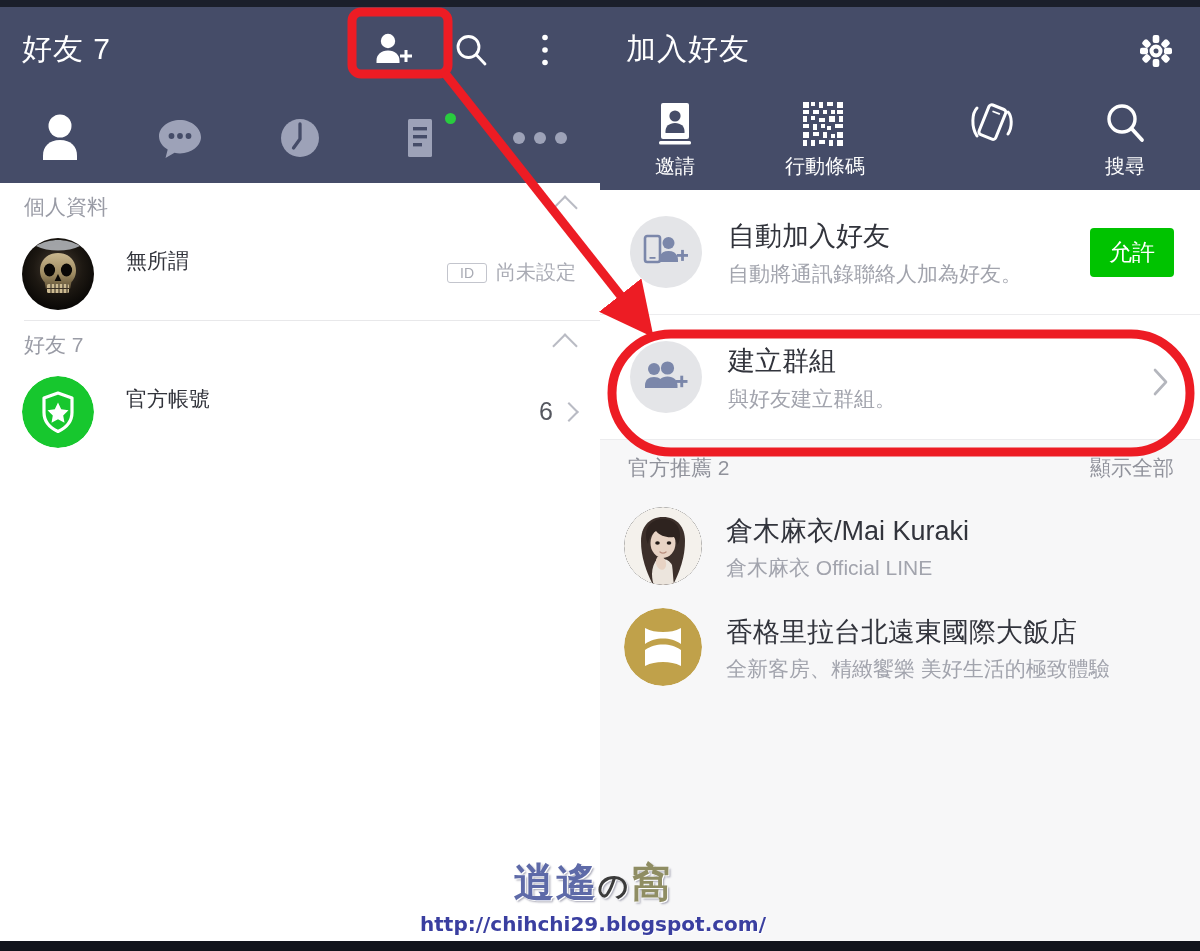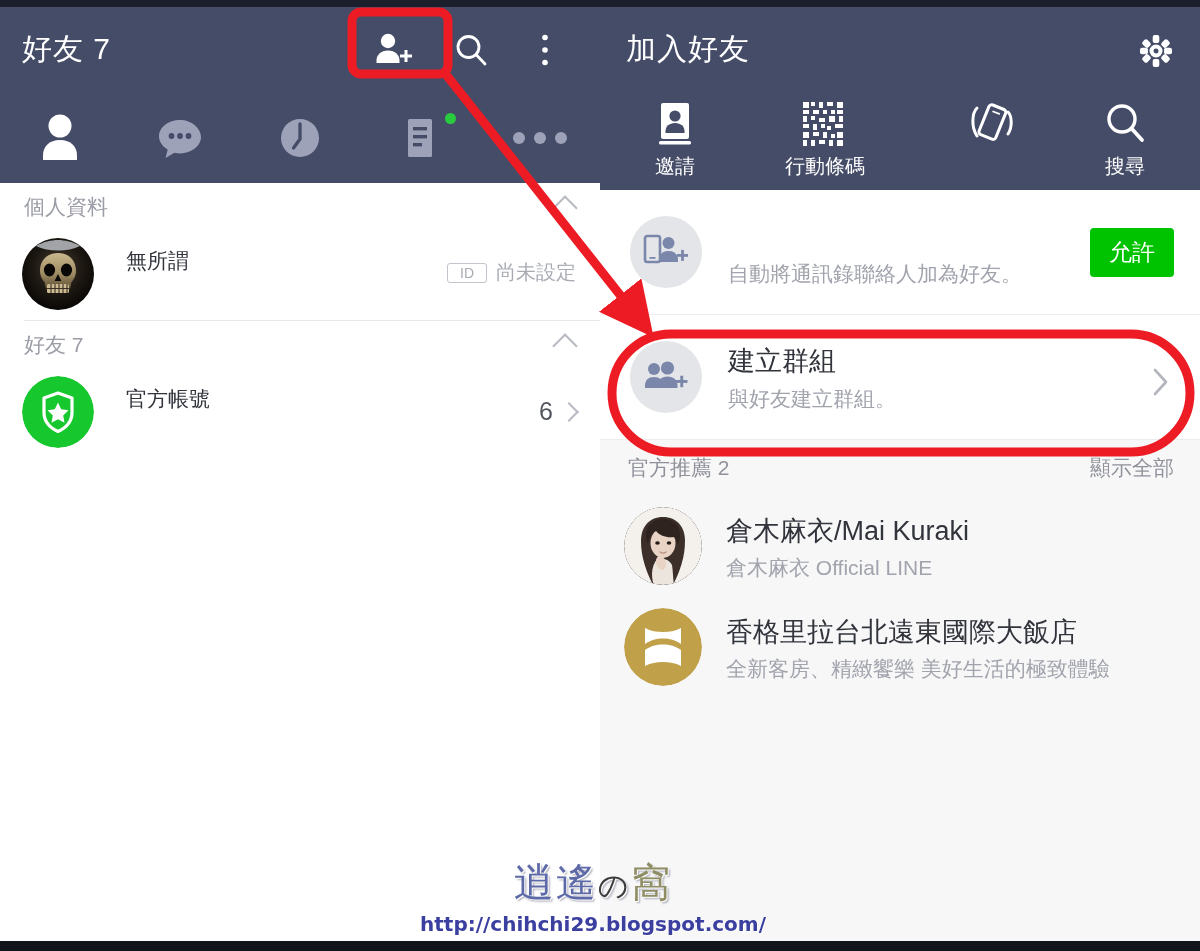--- a/index.html
+++ b/index.html
@@ -66,21 +66,21 @@
   .rec-row{position:relative;height:101px;background:#f7f7f8;cursor:pointer;}
   .rec-row .av{position:absolute;left:24px;top:11px;width:78px;height:78px;border-radius:50%;overflow:hidden;}
   .rec-row .nm{position:absolute;left:126px;top:17px;font-size:27px;color:#32343c;}
   .rec-row .ds{position:absolute;left:126px;top:58px;font-size:21px;color:#a2a4ad;}
 
   
   #anno{position:absolute;left:0;top:0;width:1200px;height:951px;pointer-events:none;}
 
   
   #wm{position:absolute;left:383px;top:855px;width:420px;text-align:center;}
-  #wm .logo{font-family:"DejaVu Serif",serif;font-size:40px;font-weight:normal;color:#5e6aa8;letter-spacing:2px;
+  #wm .logo{font-family:"DejaVu Serif",serif;font-size:40px;font-weight:bold;color:#5e6aa8;letter-spacing:2px;
     text-shadow:1px 1px 0 #ffffff, 2px 2px 2px rgba(60,60,90,.45);}
   #wm .logo .g{color:#8f8d63;}
   #wm .url{margin-top:2px;font-family:"DejaVu Sans",sans-serif;font-weight:bold;font-size:20px;color:#3a3fa0;
     letter-spacing:0px;text-shadow:1px 1px 0 rgba(255,255,255,.9);}
 </style>
 </head>
 <body>
 
 <div id="screen">
 
@@ -329,20 +329,21 @@
         <div class="circ">
           <svg width="46" height="40" viewBox="0 0 46 40">
             <rect x="2" y="4" width="15" height="26" rx="2.2" fill="none" stroke="#7b87aa" stroke-width="2.6"></rect>
             <rect x="6.5" y="25" width="6" height="1.8" fill="#7b87aa"></rect>
             <circle cx="25.5" cy="11" r="6" fill="#7b87aa"></circle>
             <path d="M25.5 19c-6 0-9.5 3.6-9.5 8.8V30h19v-2.2c0-5.2-3.5-8.8-9.5-8.8z" fill="#7b87aa"></path>
             <rect x="34" y="22" width="11" height="2.8" fill="#7b87aa"></rect>
             <rect x="38.1" y="17.9" width="2.8" height="11" fill="#7b87aa"></rect>
           </svg>
         </div>
+        <div class="ttl">自動加入好友</div>
         <div class="sub">自動將通訊錄聯絡人加為好友。</div>
         <button class="allow-btn">允許</button>
         <div class="hairline" style="bottom:0"></div>
       </div>
 
       <div class="r-item">
         <div class="circ">
           <svg width="46" height="40" viewBox="0 0 46 40">
             <circle cx="11" cy="12" r="6" fill="#7b87aa"></circle>
             <path d="M11 20c-5.6 0-9 3.4-9 8.4V31h18v-2.6c0-5-3.4-8.4-9-8.4z" fill="#7b87aa"></path>

